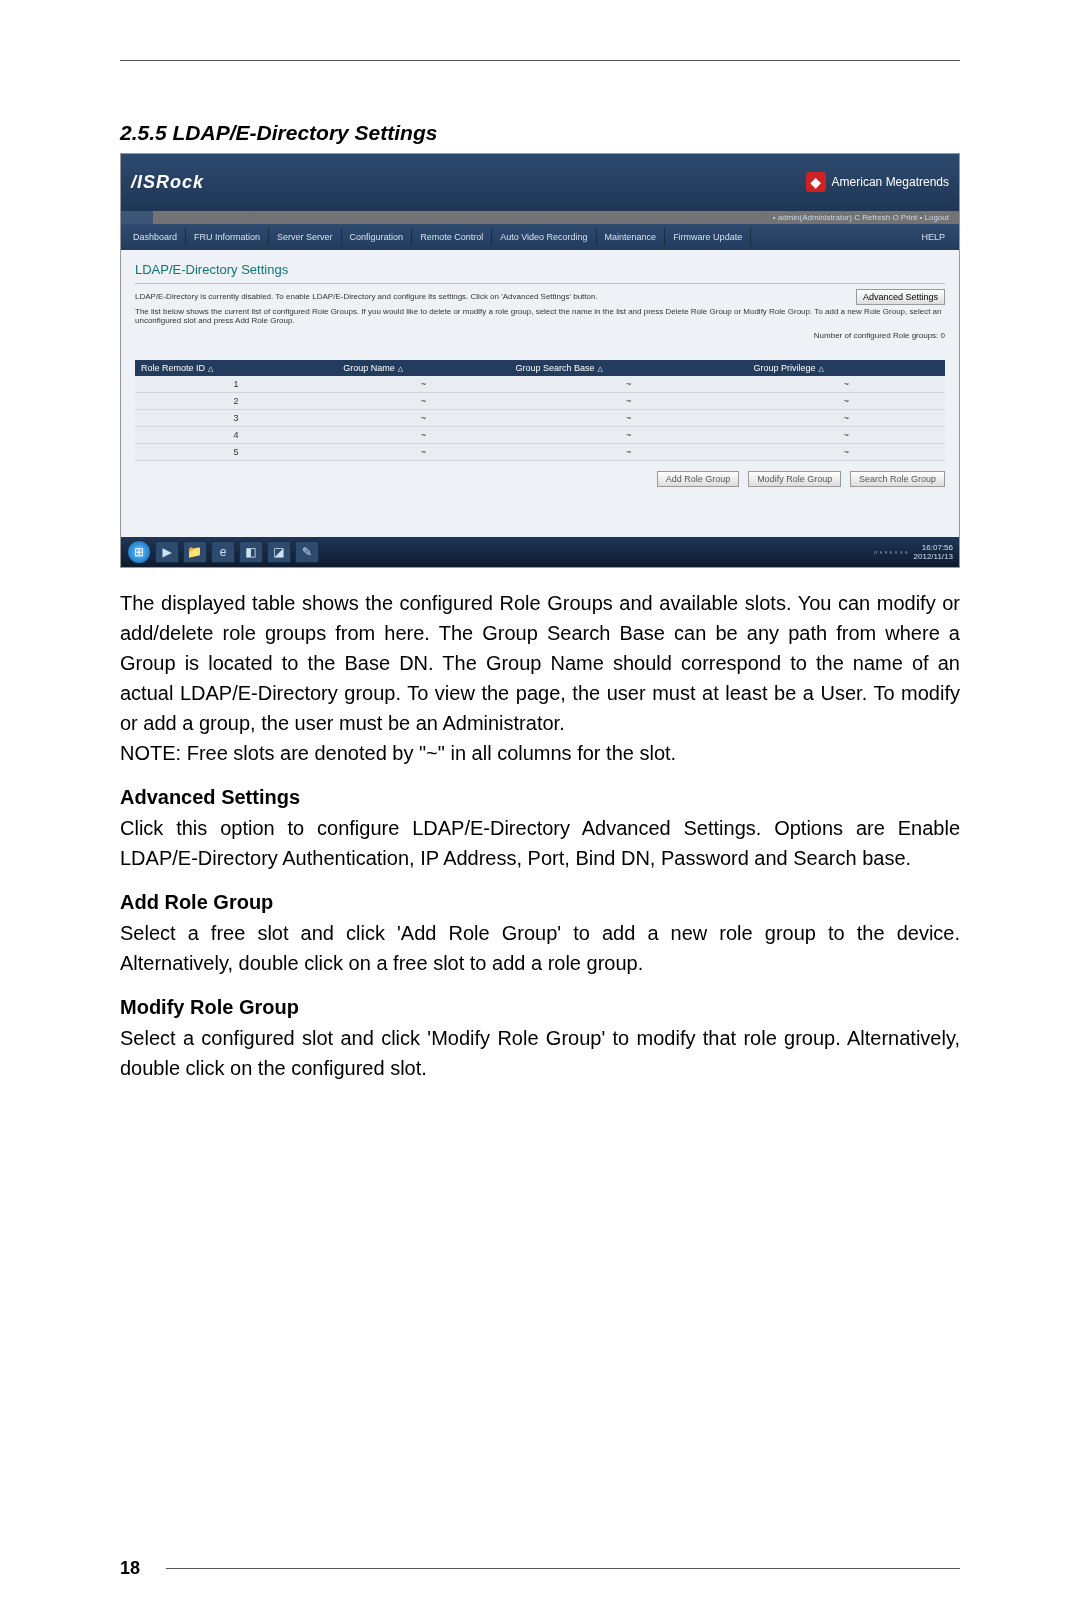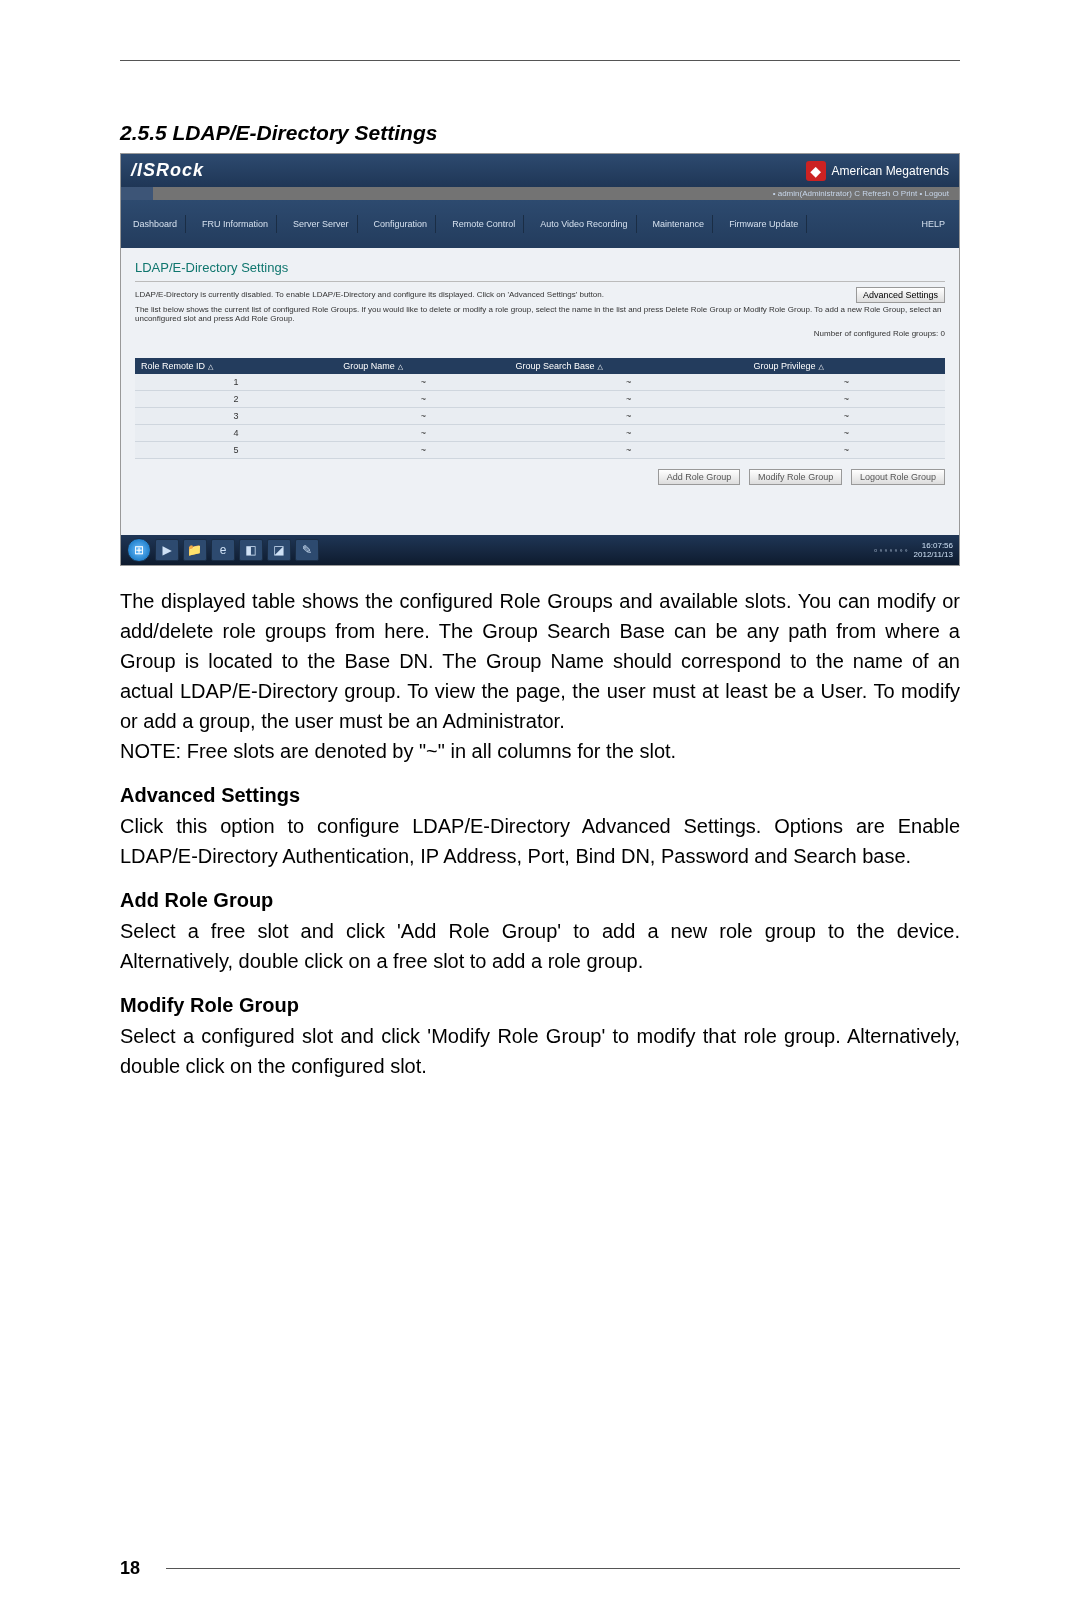--- a/index.html
+++ b/index.html
@@ -25,22 +25,22 @@
   .screenshot {
     width: 100%;
     border: 1px solid #999;
     margin-bottom: 20px;
     font-size: 10px;
     background: #3d5577;
   }
   .ss-header {
     background: linear-gradient(#2d4a6f, #1f3656);
     display: flex;
-    align-items: center;
-    padding: 6px 10px;
+    align-items: flex-start;
+    padding: 18px 10px;
     color: #fff;
   }
   .ss-logo {
     font-size: 18px;
     font-weight: bold;
     font-style: italic;
     letter-spacing: 1px;
     flex: 1;
   }
   .ss-am {
@@ -57,22 +57,22 @@
     background:#737373;
     color:#c7d6ea;
     text-align:right;
     font-size:8px;
     padding:2px 10px;
     margin-left:32px;
   }
   .ss-nav{
     background: linear-gradient(#2d4a6f, #233c5d);
     display:flex;
-    padding:15px 4px;
-    gap:8px;
+    padding:4px 4px;
+    gap:0;
   }
   .ss-nav-item{
     color:#d5e0ee;
     font-size:9px;
     padding:4px 8px;
     border-right:1px solid #1a2d45;
     cursor:pointer;
   }
   .ss-help{
     margin-left:auto;
@@ -225,21 +225,21 @@
     <div class="ss-nav-item">Server Server</div>
     <div class="ss-nav-item">Configuration</div>
     <div class="ss-nav-item">Remote Control</div>
     <div class="ss-nav-item">Auto Video Recording</div>
     <div class="ss-nav-item">Maintenance</div>
     <div class="ss-nav-item">Firmware Update</div>
     <div class="ss-help">HELP</div>
   </div>
   <div class="ss-body">
     <div class="ss-page-title">LDAP/E-Directory Settings</div>
-    <div class="ss-desc">LDAP/E-Directory is currently disabled. To enable LDAP/E-Directory and configure its displayed. Click on 'Advanced Settings' button.</div>
+    <div class="ss-desc">LDAP/E-Directory is currently disabled. To enable LDAP/E-Directory and configure its settings. Click on 'Advanced Settings' button.</div>
     <button class="ss-adv">Advanced Settings</button>
     <div class="ss-note">The list below shows the current list of configured Role Groups. If you would like to delete or modify a role group, select the name in the list and press Delete Role Group or Modify Role Group. To add a new Role Group, select an unconfigured slot and press Add Role Group.</div>
     <div class="ss-count">Number of configured Role groups: 0</div>
     <table class="ss-table">
       <thead>
         <tr>
           <th><span>Role Remote ID</span><span class="sort-arrow">△</span></th>
           <th><span>Group Name</span><span class="sort-arrow">△</span></th>
           <th><span>Group Search Base</span><span class="sort-arrow">△</span></th>
           <th><span>Group Privilege</span><span class="sort-arrow">△</span></th>
@@ -274,21 +274,21 @@
             <td>5</td>
             <td>~</td>
             <td>~</td>
             <td>~</td>
           </tr>
       </tbody>
     </table>
     <div class="ss-btn-row">
       <button class="ss-btn">Add Role Group</button>
       <button class="ss-btn">Modify Role Group</button>
-      <button class="ss-btn">Logout Role Group</button>
+      <button class="ss-btn">Search Role Group</button>
     </div>
   </div>
   <div class="ss-taskbar">
     <div class="tb-icon tb-start">⊞</div>
     <div class="tb-icon">▶</div>
     <div class="tb-icon">📁</div>
     <div class="tb-icon">e</div>
     <div class="tb-icon">◧</div>
     <div class="tb-icon">◪</div>
     <div class="tb-icon">✎</div>

